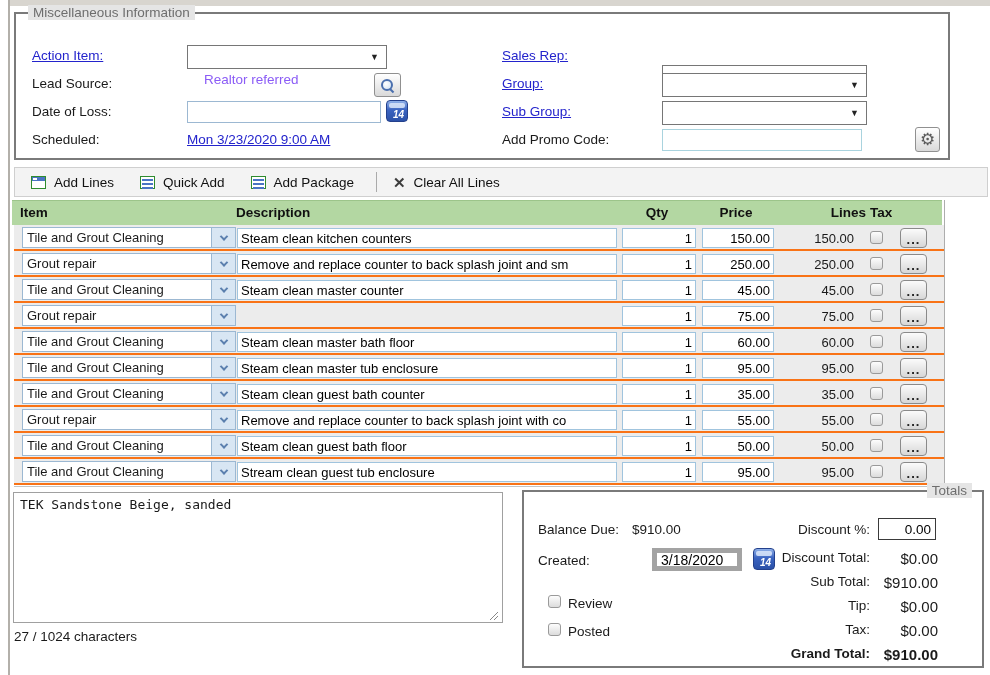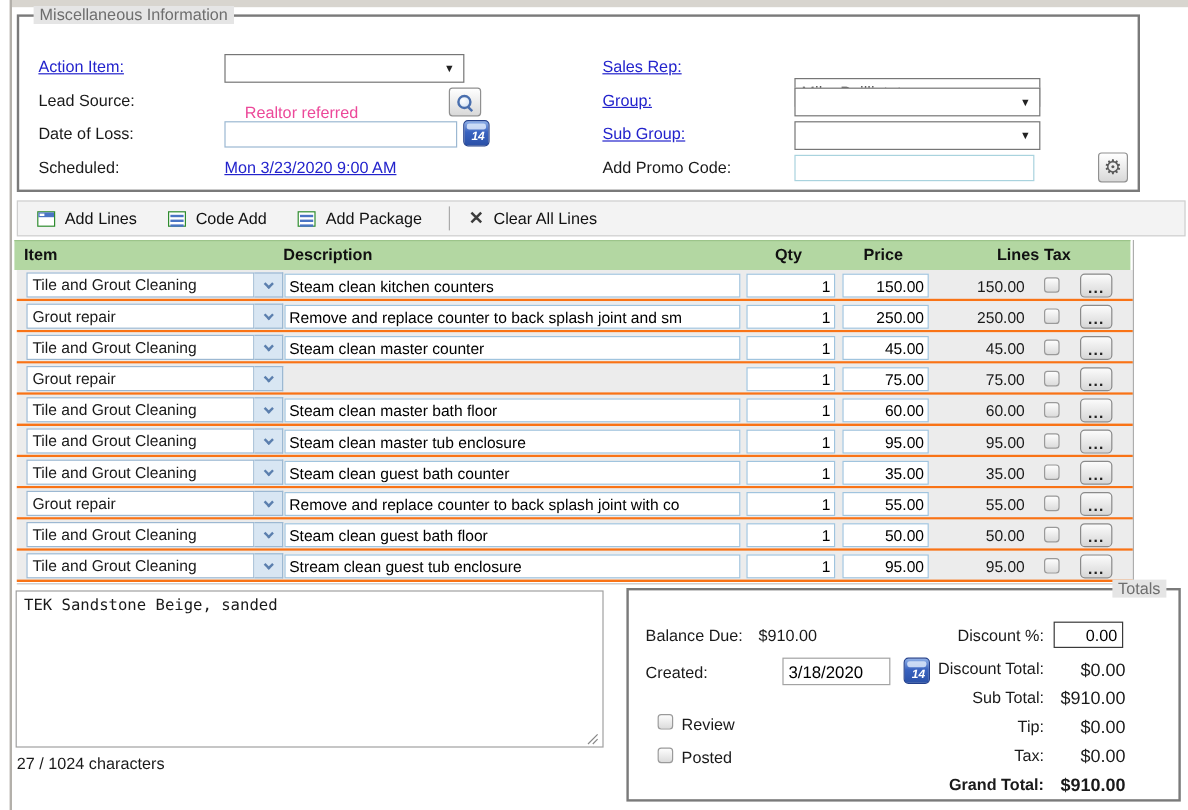--- a/index.html
+++ b/index.html
@@ -81,41 +81,41 @@
 
   
   #totals { left:522px; top:490px; width:462px; height:178px; }
   #totals .legend { right:10px; }
   .t-label { position:absolute; font-size:13.5px; color:#1a1a1a; }
   .t-val { position:absolute; font-size:13.5px; color:#1a1a1a; }
   .r-label { position:absolute; left:200px; width:146px; text-align:right; font-size:13.5px; }
   .r-val { position:absolute; left:352px; width:62px; text-align:right; font-size:15px; }
   .bold { font-weight:bold; }
 
-  #created-input { position:absolute; left:128px; top:56px; width:90px; height:23px; border:1px solid #a3a3a3; font-size:14px; padding:0 4px; font-family:"Liberation Sans",sans-serif; }
+  #created-input { position:absolute; left:128px; top:56px; width:90px; height:23px; border:5px solid #a3a3a3; font-size:14px; padding:0 4px; font-family:"Liberation Sans",sans-serif; }
   #discount-input { position:absolute; left:354px; top:26px; width:58px; height:22px; border:1px solid #3a3a3a; text-align:right; font-size:13.5px; padding:0 4px; font-family:"Liberation Sans",sans-serif; }
 </style>
 </head>
 <body>
 
 <div id="page">
   <div class="left-line"></div>
   <div class="top-strip"></div>
 
   <div class="fieldset" id="misc">
     <span class="legend">Miscellaneous Information</span>
 
     <span class="abs flink" style="left:16px; top:34px;">Action Item:</span>
     <div class="selectbox" style="left:171px; top:31px; width:200px;">
       <span></span>
       <span class="sel-arrow">▼</span>
     </div>
 
     <span class="abs" style="left:16px; top:62px;">Lead Source:</span>
-    <span class="abs" style="left:188px; top:72px; color:#ec4899;">Realtor referred</span>
+    <span class="abs" style="left:188px; top:58px; color:#8b5cf6;">Realtor referred</span>
     <button class="tool-btn-sq" style="left:358px; top:59px;">
         <span class="mag"></span>
       </button>
 
     <span class="abs" style="left:16px; top:90px;">Date of Loss:</span>
     <input class="txtinput" style="left: 171px; top: 87px; width: 194px;" value="">
     <span class="cal-icon" style="left:370px; top:86px;"></span>
 
     <span class="abs" style="left:16px; top:118px;">Scheduled:</span>
     <span class="abs flink" style="left:171px; top:118px;">Mon 3/23/2020 9:00 AM</span>
@@ -145,21 +145,21 @@
       </button>
   </div>
 
   <div id="toolbar">
     <div class="tb-item">
       <span class="ic-addlines"></span>
       <span>Add Lines</span>
     </div>
     <div class="tb-item">
       <span class="ic-list"></span>
-      <span>Code Add</span>
+      <span>Quick Add</span>
     </div>
     <div class="tb-item">
       <span class="ic-list"></span>
       <span>Add Package</span>
     </div>
     <div class="tb-sep"></div>
     <div class="tb-item">
       <span class="ic-x">✕</span>
       <span>Clear All Lines</span>
     </div>

